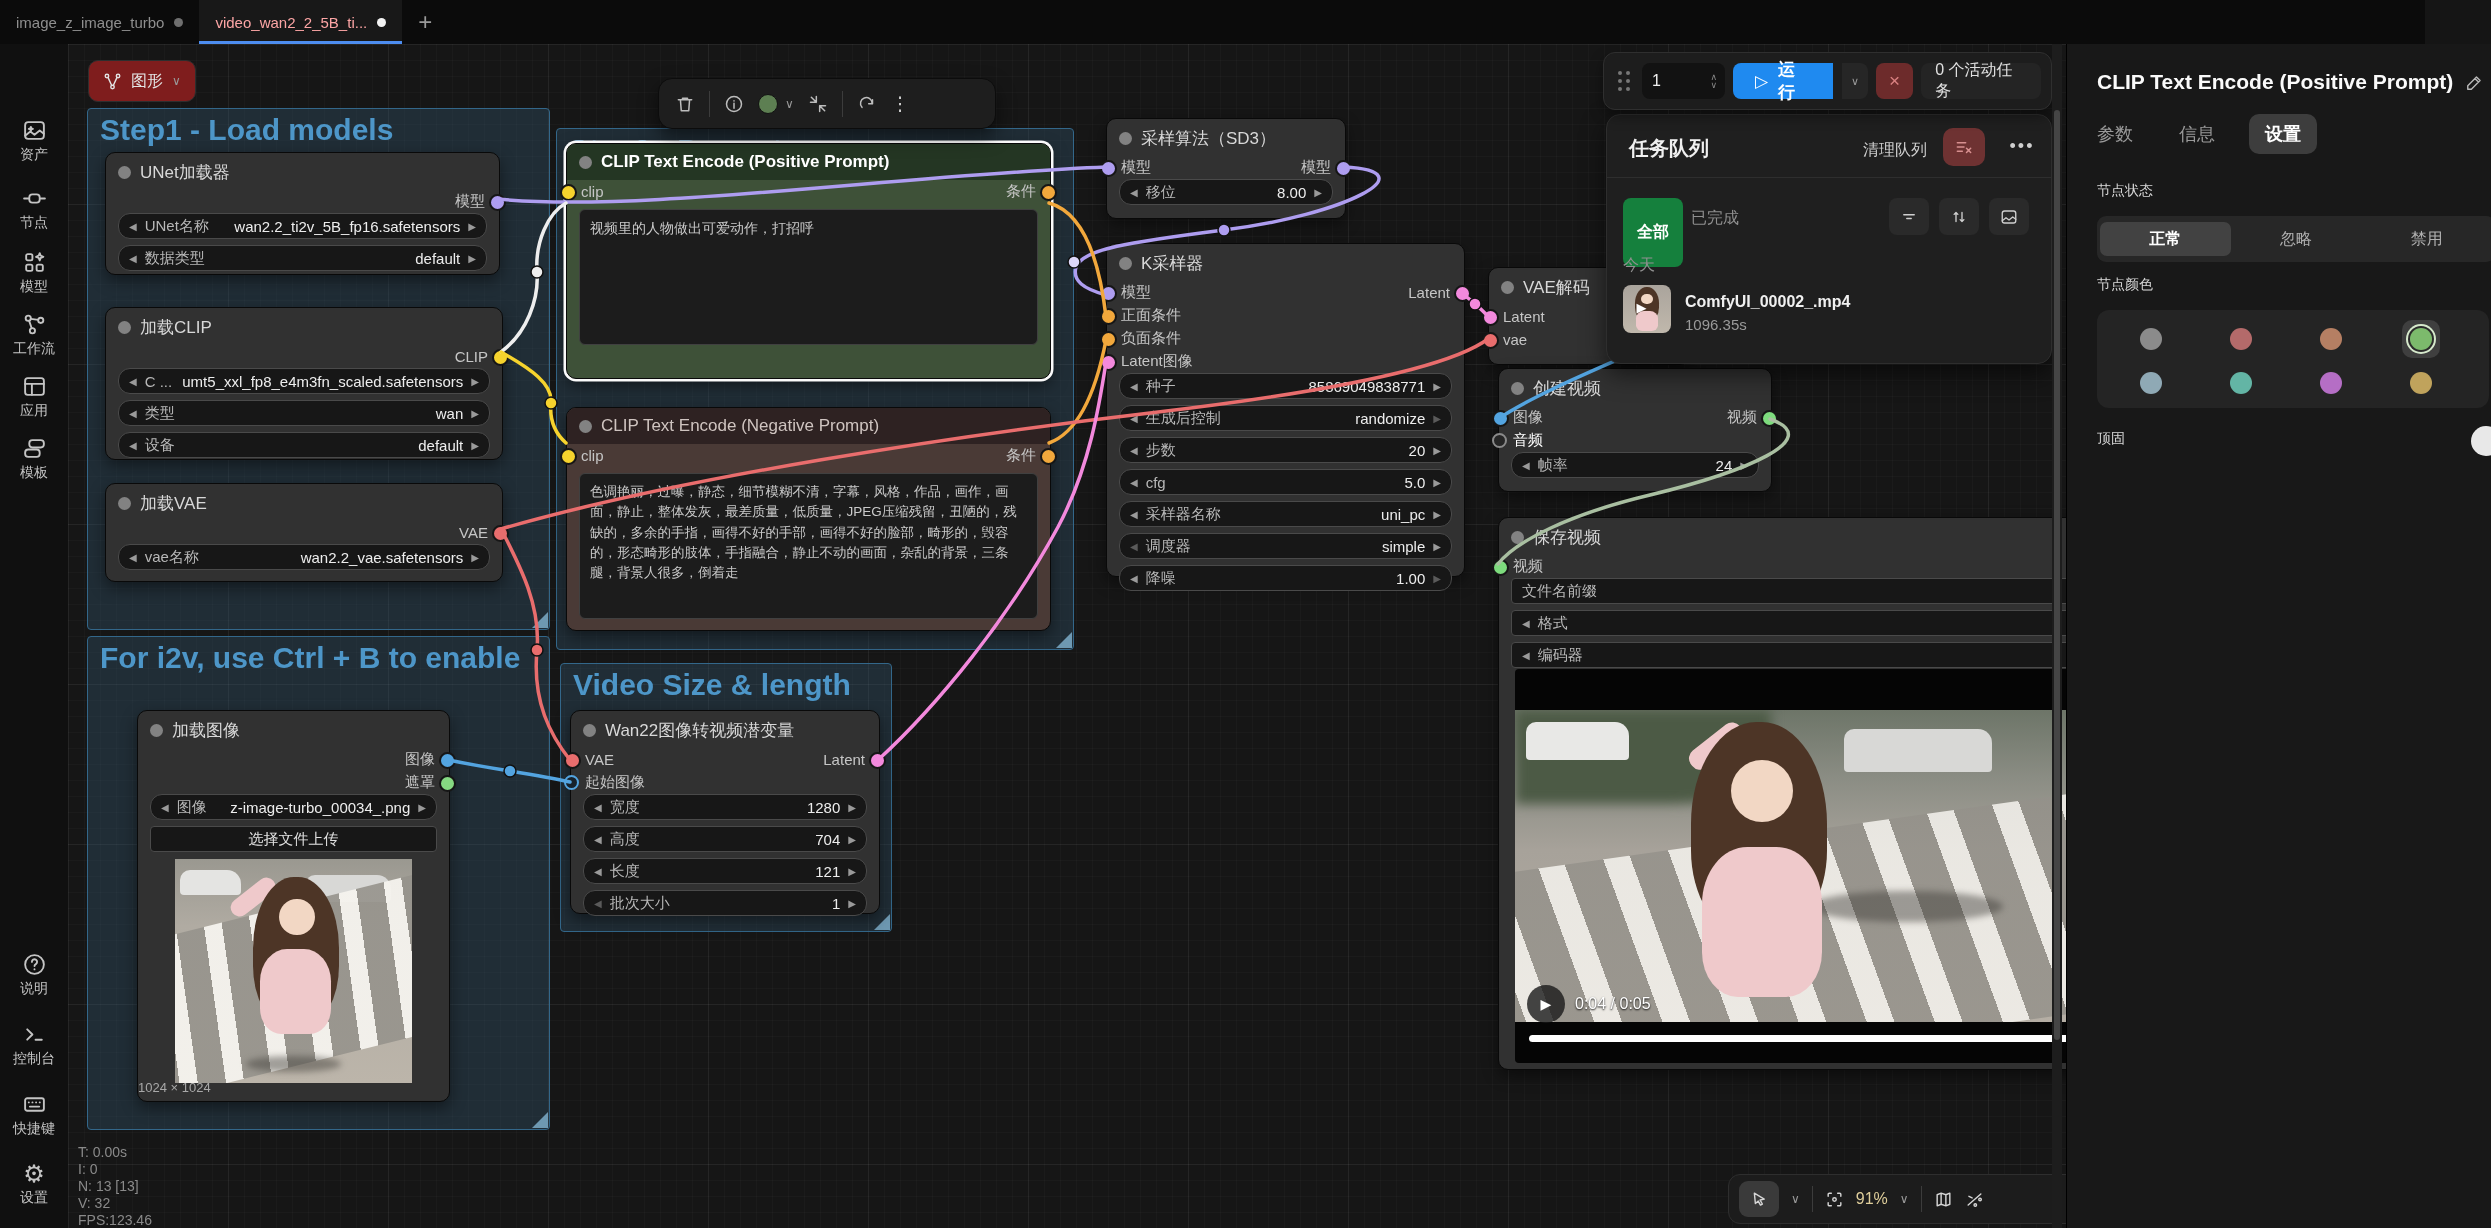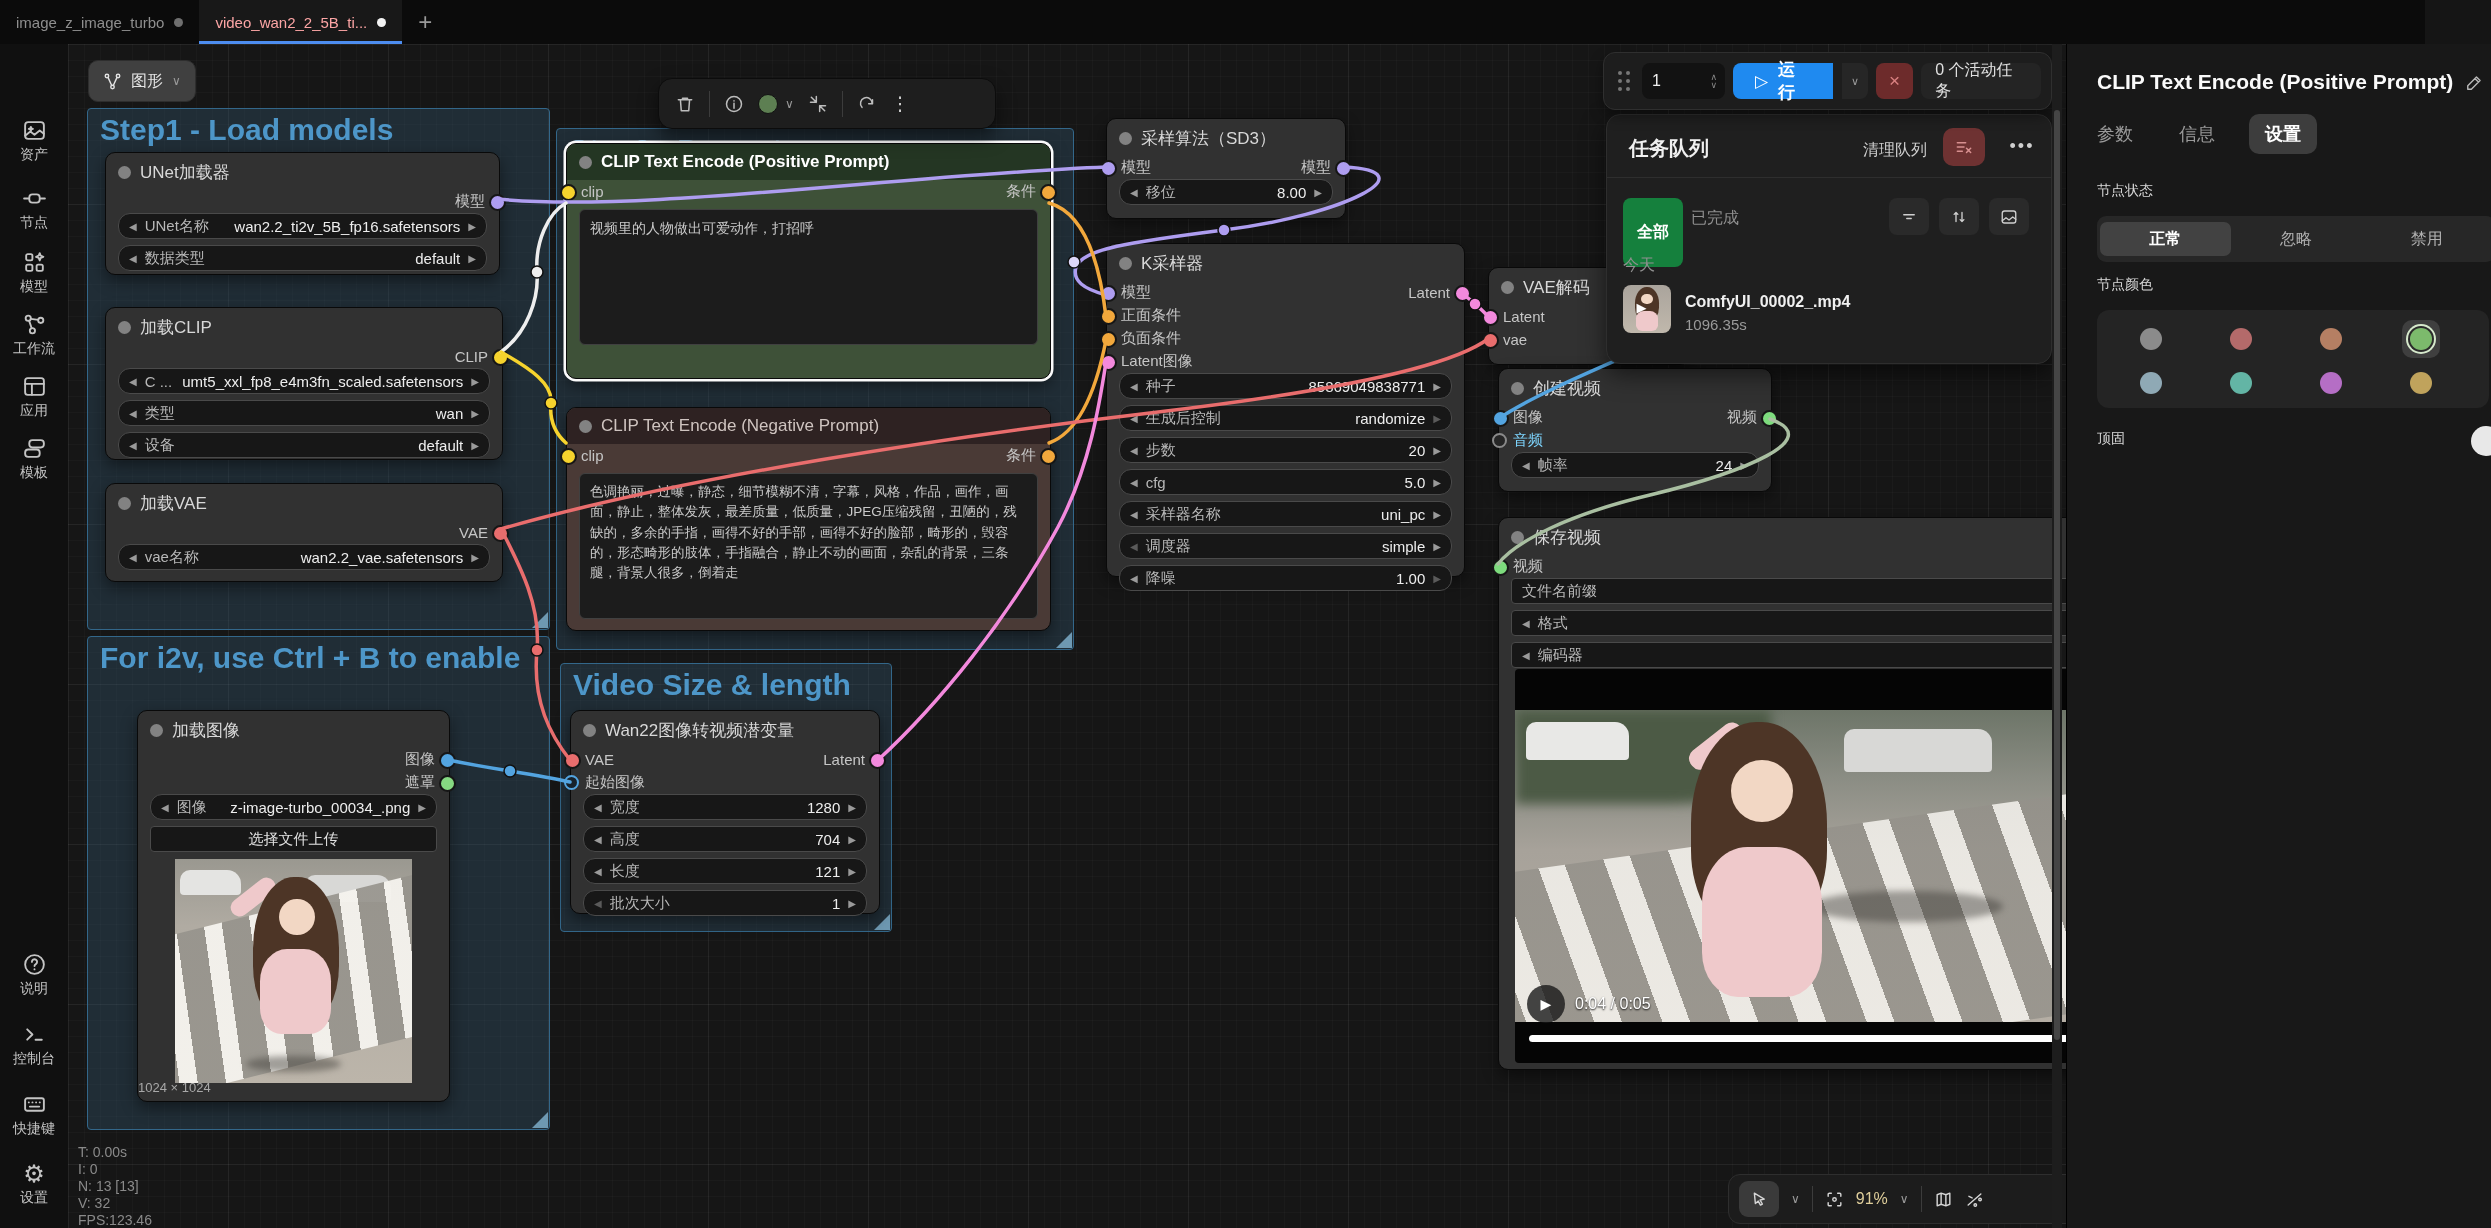--- a/index.html
+++ b/index.html
@@ -116,21 +116,21 @@
   #rscroll .thumb{position:absolute;left:2px;top:66px;width:6px;height:930px;background:#454545;border-radius:3px;}
   
   #stats{position:absolute;left:78px;top:1144px;font-size:14px;line-height:17px;color:#8a8a8a;z-index:20;}
   
   #zoombar{position:absolute;left:1728px;top:1174px;width:330px;height:48px;background:#1c1c1c;border:1px solid #2e2e2e;
      border-radius:12px;z-index:45;display:flex;align-items:center;padding:0 10px;gap:12px;color:#d5d5d5;}
   .zb-btn{display:flex;align-items:center;justify-content:center;cursor:pointer;}
   .zb-sel{width:40px;height:36px;background:#3a3a3a;border-radius:9px;}
   #zoom-pct{color:#dfce9b;font-size:16px;cursor:pointer;}
   
-  #graph-btn{position:absolute;left:88px;top:60px;height:40px;background:#404040;border:1px solid #2e2e2e;border-radius:10px;
+  #graph-btn{position:absolute;left:88px;top:60px;height:40px;background:#7f1d1d;border:1px solid #2e2e2e;border-radius:10px;
      display:flex;align-items:center;gap:9px;padding:0 14px;z-index:25;color:#e2e2e2;font-size:16px;cursor:pointer;}
   
   #video-area{position:absolute;left:16px;top:151px;width:568px;height:394px;background:#050505;border-radius:4px;overflow:hidden;}
   .vid-img{position:absolute;left:0;top:41px;width:568px;height:312px;overflow:hidden;}
   #play-btn{position:absolute;left:12px;top:316px;width:38px;height:38px;border-radius:50%;background:rgba(25,25,25,0.8);
      display:flex;align-items:center;justify-content:center;color:#fff;font-size:14px;cursor:pointer;}
   #vtime{position:absolute;left:60px;top:326px;color:#fff;font-size:16px;text-shadow:0 1px 2px #000;}
   #vprogress{position:absolute;left:14px;top:366px;width:540px;height:7px;background:#fff;border-radius:4px;cursor:pointer;}
   
   .street{position:relative;width:100%;height:100%;background:linear-gradient(180deg,#6d7568 0%,#8b8d84 22%,#a7a29a 45%,#b5aea4 100%);}
@@ -377,21 +377,21 @@
           <span class="ndot"></span>
         <span class="nt">创建视频</span>
         </div>
       <div class="srow">
           <span>图像</span>
           <span>视频</span>
         <span class="port port-l pt-image"></span>
         <span class="port port-r pt-video"></span>
         </div>
       <div class="srow">
-          <span style="color:#7dd3fc;">音频</span>
+          <span style="color:#ffffff;">音频</span>
           <span></span>
         <span class="port port-l pt-audio"></span>
         </div>
       <div class="wg">
           <span class="wa">◀</span>
         <span class="wl">帧率</span>
           <span class="wv">24</span>
           <span class="wa">▶</span>
         </div>
     </div>

